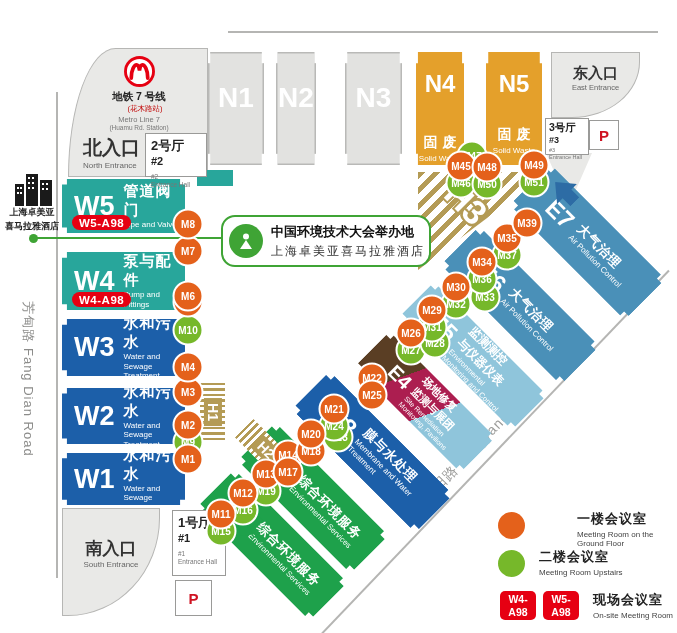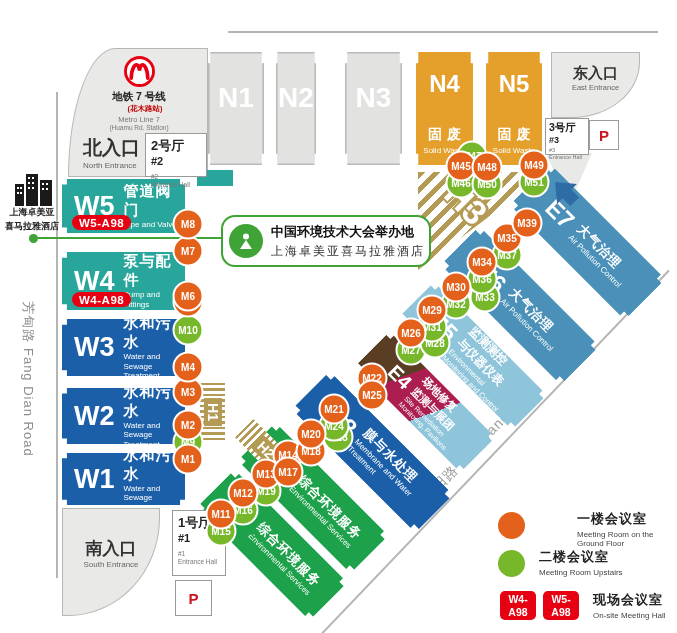--- a/index.html
+++ b/index.html
@@ -29,21 +29,21 @@
   .north-label .ent-zh{font-size:19px;}
   .north-label .ent-en{font-size:8px;}
   .zone-east .ent-zh{font-size:15px;}
   .zone-east .ent-en{font-size:7.5px;}
   .zone-south .ent-zh{font-size:17px;}
   .zone-south .ent-en{font-size:8px;}
 
   .metro{position:absolute;left:0;top:6px;width:140px;display:flex;flex-direction:column;align-items:center;}
   .metro svg{width:33px;height:33px;}
   .mt1{font-size:10.5px;font-weight:bold;color:#222;margin-top:2px;}
-  .mt2{font-size:7.5px;font-weight:bold;color:#c00000;padding-left:12px;}
+  .mt2{font-size:7.5px;font-weight:normal;color:#c00000;padding-left:12px;}
   .mt3{font-size:7.5px;color:#777;margin-top:1px;}
   .mt4{font-size:6.5px;color:#777;}
 
   
   .ehall{position:absolute;background:#fff;border:1.5px solid #9a9a98;box-sizing:border-box;padding:3px 5px;z-index:3;}
   .ehall .ez{font-size:13px;font-weight:bold;color:#222;}
   .ehall .en{font-size:11px;font-weight:bold;color:#222;}
   .ehall .et{font-size:6.5px;color:#777;margin-top:6px;line-height:1.2;}
   .box-2{left:145px;top:133px;width:62px;height:44px;}
   .box-3{left:545px;top:118px;width:44px;height:37px;padding:2px 3px;}
@@ -272,21 +272,21 @@
   <div id="halls-layer">
       <div class="hall c-gray lay-plain" style="left: 208px; top: 52px; width: 56px; height: 113px;">
         <div class="hid">N1</div>
       </div>
       <div class="hall c-gray lay-plain" style="left: 276px; top: 52px; width: 40px; height: 113px;">
         <div class="hid">N2</div>
       </div>
       <div class="hall c-gray lay-plain" style="left: 345px; top: 52px; width: 57px; height: 113px;">
         <div class="hid">N3</div>
       </div>
-      <div class="hall c-orange lay-ncol" style="left: 416px; top: 52px; width: 57px; height: 113px;">
+      <div class="hall c-orange lay-ncol" style="left: 416px; top: 52px; width: 48px; height: 113px; gap: 8px;">
         <div class="hid">N4</div>
         <div class="htxt">
           <div class="hzh">
             <span class="zl">固废</span>
           </div>
           <div class="hen">
             <span class="el">Solid Waste</span>
           </div>
         </div>
       </div>
@@ -517,17 +517,17 @@
     <div class="lg-texts">
       <div class="lg-zh">二楼会议室</div>
       <div class="lg-en">Meeting Room Upstairs</div>
     </div>
   </div>
   <div class="lg-row row-onsite">
     <div class="lg-badge">W4-A98</div>
     <div class="lg-badge">W5-A98</div>
     <div class="lg-texts" style="margin-left:7px;">
       <div class="lg-zh">现场会议室</div>
-      <div class="lg-en">On-site Meeting Hall</div>
+      <div class="lg-en">On-site Meeting Room</div>
     </div>
   </div>
 
 </div>
 
 </body></html>

